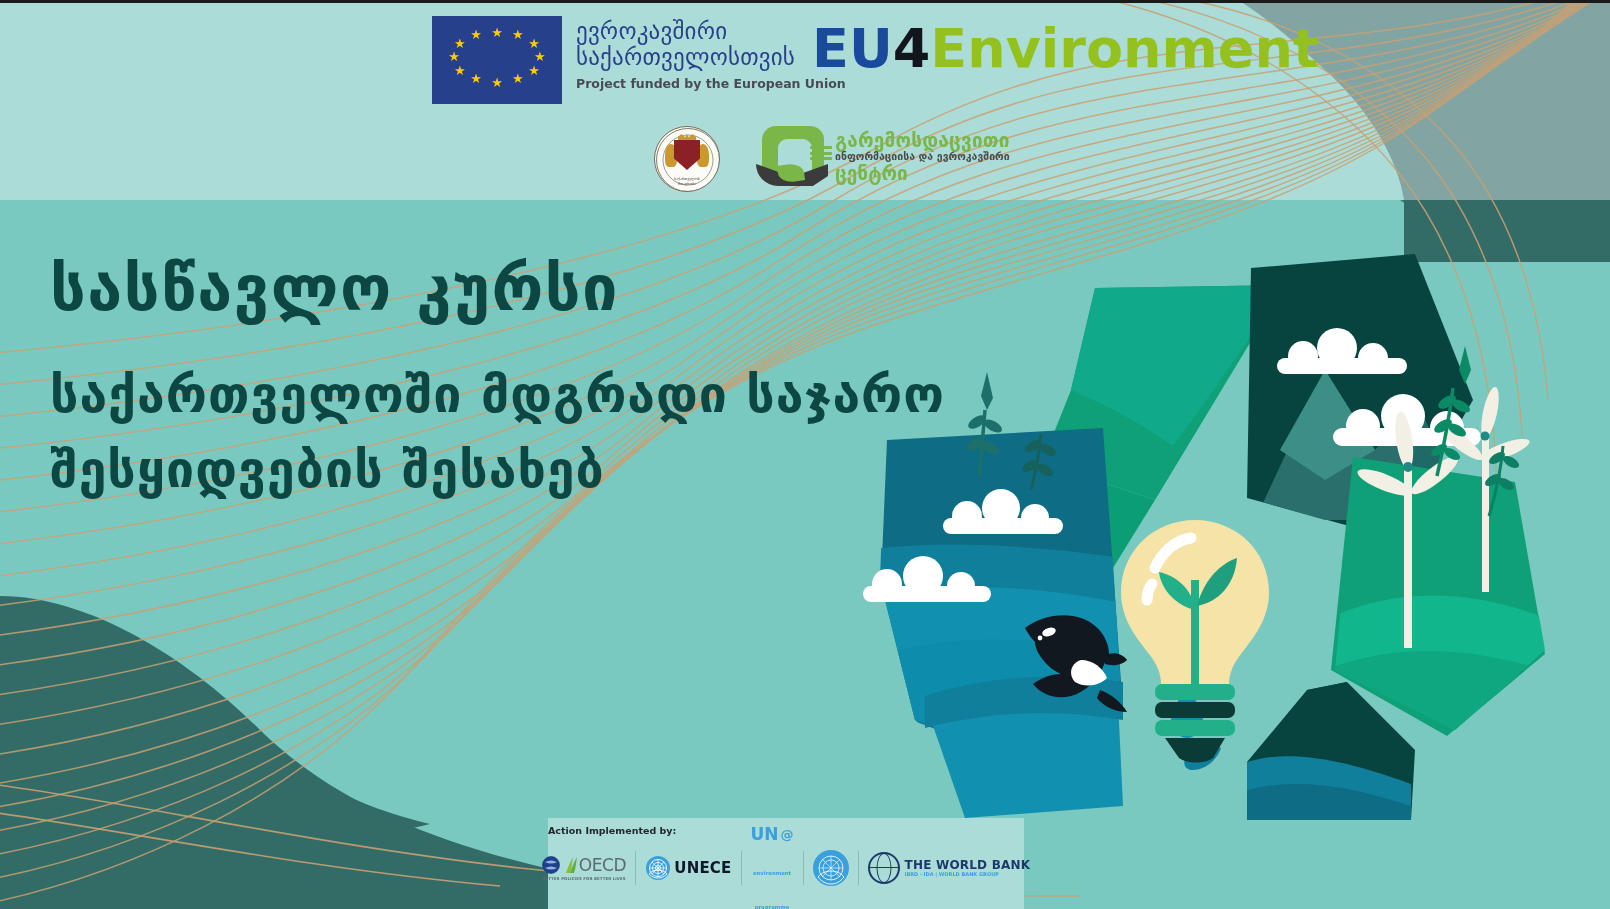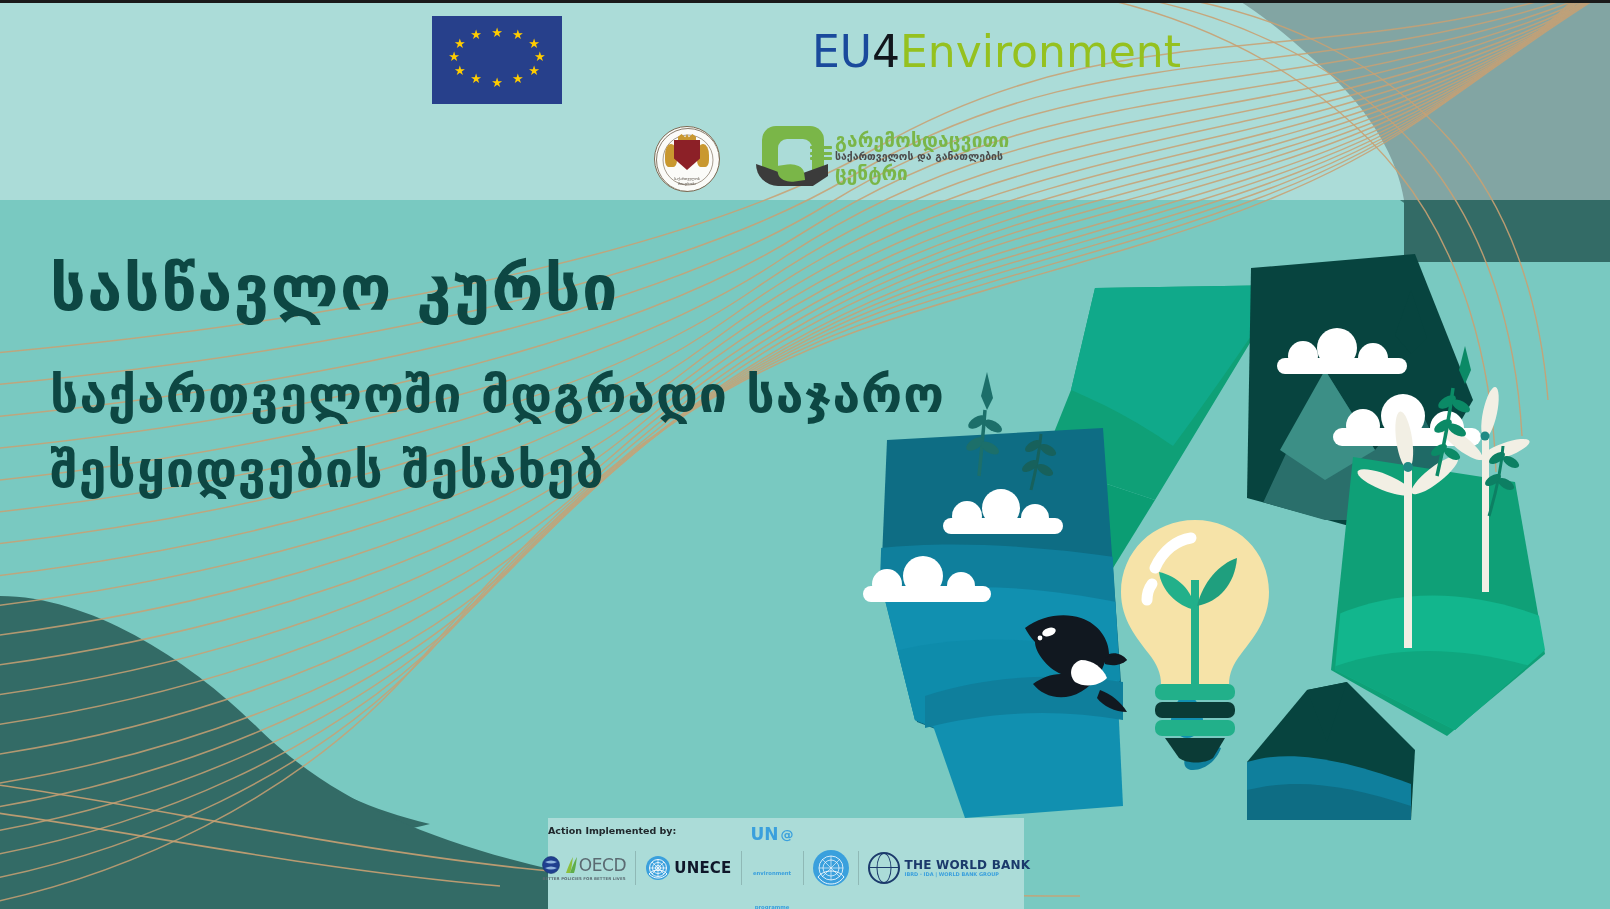--- a/index.html
+++ b/index.html
@@ -78,25 +78,24 @@
     white-space: nowrap;
   }
 
   
   .e4e {
     position: absolute;
     left: 812px;
     top: 22px;
   }
   .e4e-main {
-    font-size: 44px;
-    font-weight: 400;
+    font-size: 54px;
+    font-weight: 700;
     line-height: 1;
     white-space: nowrap;
-    margin-top: 8px;
   }
   .e4e-eu    { color: #1a4a9c; }
   .e4e-4     { color: #11161c; }
   .e4e-env   { color: #95c11f; }
   .e4e-sub {
     margin-top: 7px;
     font-size: 16.5px;
     color: #2b3033;
     white-space: nowrap;
   }
@@ -448,20 +447,25 @@
         <span class="eu-star" style="left:83%;  top:46%;">★</span>
         <span class="eu-star" style="left:78.5%;top:61%;">★</span>
         <span class="eu-star" style="left:66%;  top:71%;">★</span>
         <span class="eu-star" style="left:50%;  top:75%;">★</span>
         <span class="eu-star" style="left:34%;  top:71%;">★</span>
         <span class="eu-star" style="left:21.5%;top:61%;">★</span>
         <span class="eu-star" style="left:17%;  top:46%;">★</span>
         <span class="eu-star" style="left:21.5%;top:31%;">★</span>
         <span class="eu-star" style="left:34%;  top:21%;">★</span>
       </div>
+      <div class="eu-text-col">
+        <div class="eu-geo-line">ევროკავშირი</div>
+        <div class="eu-geo-line">საქართველოსთვის</div>
+        <div class="eu-sub">Project funded by the European Union</div>
+      </div>
     </div>
 
     <div class="e4e">
       <div class="e4e-main">
         <span class="e4e-eu">EU</span><span class="e4e-4">4</span><span class="e4e-env">Environment</span>
       </div>
     </div>
 
     <div class="gov-emblem">
       <svg class="ring-text" viewBox="0 0 66 66">
@@ -486,21 +490,21 @@
           <div class="cl-bar"></div>
             <div class="cl-bar"></div>
             <div class="cl-bar"></div>
         </div>
         <div class="cl-book-l"></div>
         <div class="cl-book-r"></div>
         <div class="cl-leaf"></div>
       </div>
       <div class="cl-text-col">
         <div class="cl-l1">გარემოსდაცვითი</div>
-        <div class="cl-l2">საქართველოს და განათლების</div>
+        <div class="cl-l2">ინფორმაციისა და ევროკავშირი</div>
         <div class="cl-l3">ცენტრი</div>
       </div>
     </div>
   </div>
 
   <div class="title-block">
     <div class="title-main">სასწავლო კურსი</div>
     <div class="title-sub">
       <div>საქართველოში მდგრადი საჯარო</div>
       <div>შესყიდვების შესახებ</div>

